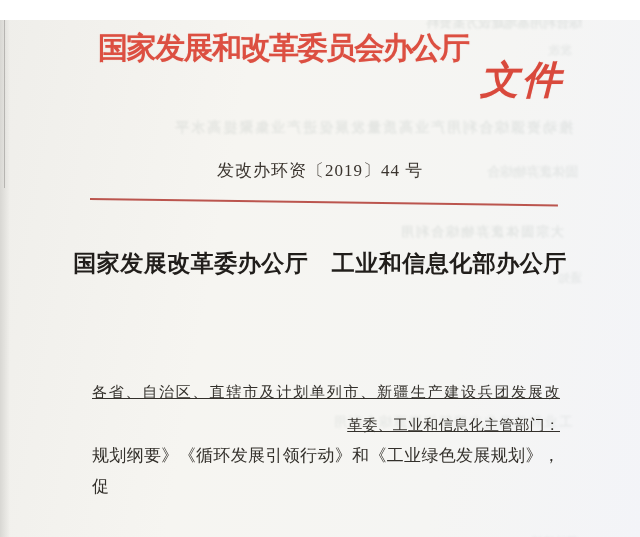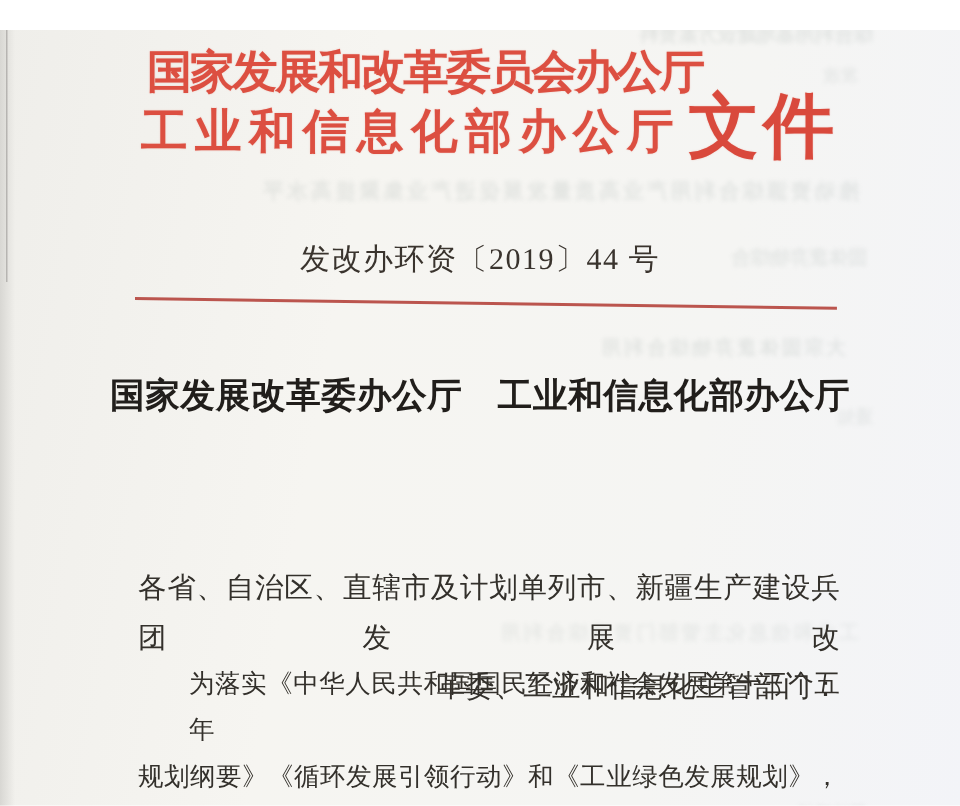--- a/index.html
+++ b/index.html
@@ -21,43 +21,43 @@
     position:absolute;left:4px;top:0;width:1px;height:168px;
     background:rgba(110,108,104,.38);
   }
   
   .hdr{
     position:absolute;color:#dc4f41;font-weight:bold;white-space:nowrap;
     text-shadow:0 0 1px rgba(220,79,65,.35);
   }
   .hdr-line1{left:98px;top:8px;font-size:30px;letter-spacing:-1.5px;}
   .hdr-line2{left:94px;top:47px;font-size:31px;letter-spacing:5px;}
-  .hdr-doctype{left:459px;top:33px;font-size:47px;letter-spacing:3px;color:#d9493c;}
+  .hdr-doctype{left:480px;top:33px;font-size:39px;letter-spacing:3px;color:#d9493c;font-style:italic;}
   
   .doc-number{
     position:absolute;left:0;top:139px;width:640px;text-align:center;
-    font-size:20px;letter-spacing:1px;color:#3a342e;
+    font-size:17px;letter-spacing:1px;color:#3a342e;
   }
   
   .red-rule{
     position:absolute;left:90px;top:178px;width:468px;height:2px;
     background:#b5443c;transform:rotate(0.8deg);transform-origin:left center;
     opacity:.9;
   }
   
   .title-block{
     position:absolute;left:0;top:225px;width:640px;text-align:center;
     font-weight:bold;color:#211e1b;
   }
   .title-l1{font-size:23px;line-height:37px;letter-spacing:0.5px;}
   .title-l2,.title-l3{font-size:24px;line-height:36px;letter-spacing:1px;}
   
   .salutation{
     position:absolute;left:92px;top:356px;width:468px;
-    font-size:19px;line-height:33px;color:#33302b;letter-spacing:0.2px;
+    font-size:15px;line-height:33px;color:#33302b;letter-spacing:0.2px;text-decoration:underline;
   }
   .para{
     position:absolute;left:92px;top:420px;width:468px;
     font-size:17px;line-height:31px;color:#33302b;letter-spacing:0.2px;
   }
   .jline{display:block;text-align:justify;text-align-last:justify;}
   .nline{display:block;text-align:right;}
   .indent{padding-left:34px;}
   
   .bleed{
@@ -85,35 +85,33 @@
   <div class="bleed b1">综合利用基地建设方案资料</div>
   <div class="bleed b2">发改</div>
   <div class="bleed b3">推动资源综合利用产业高质量发展促进产业集聚提高水平</div>
   <div class="bleed b4">固体废弃物综合</div>
   <div class="bleed b5">大宗固体废弃物综合利用</div>
   <div class="bleed b6">通知</div>
   <div class="bleed b7">工业和信息化主管部门资源综合利用</div>
   <div class="bleed b8">基地建设</div>
 
   <div class="hdr hdr-line1">国家发展和改革委员会办公厅</div>
-  <div class="hdr hdr-line2">工业和信息化部办公厅</div>
   <div class="hdr hdr-doctype">文件</div>
 
   <div class="doc-number">发改办环资〔2019〕44 号</div>
 
   <div class="red-rule"></div>
 
   <div class="title-block">
     <div class="title-l1">国家发展改革委办公厅　工业和信息化部办公厅</div>
   </div>
 
   <div class="salutation">
     <span class="jline">各省、自治区、直辖市及计划单列市、新疆生产建设兵团发展改</span>
     <span class="nline">革委、工业和信息化主管部门：</span>
   </div>
 
   <div class="para">
-    <span class="jline indent">为落实《中华人民共和国国民经济和社会发展第十三个五年</span>
     <span class="jline">规划纲要》《循环发展引领行动》和《工业绿色发展规划》，促</span>
 
   </div>
 
 </div>
 
 </body></html>

